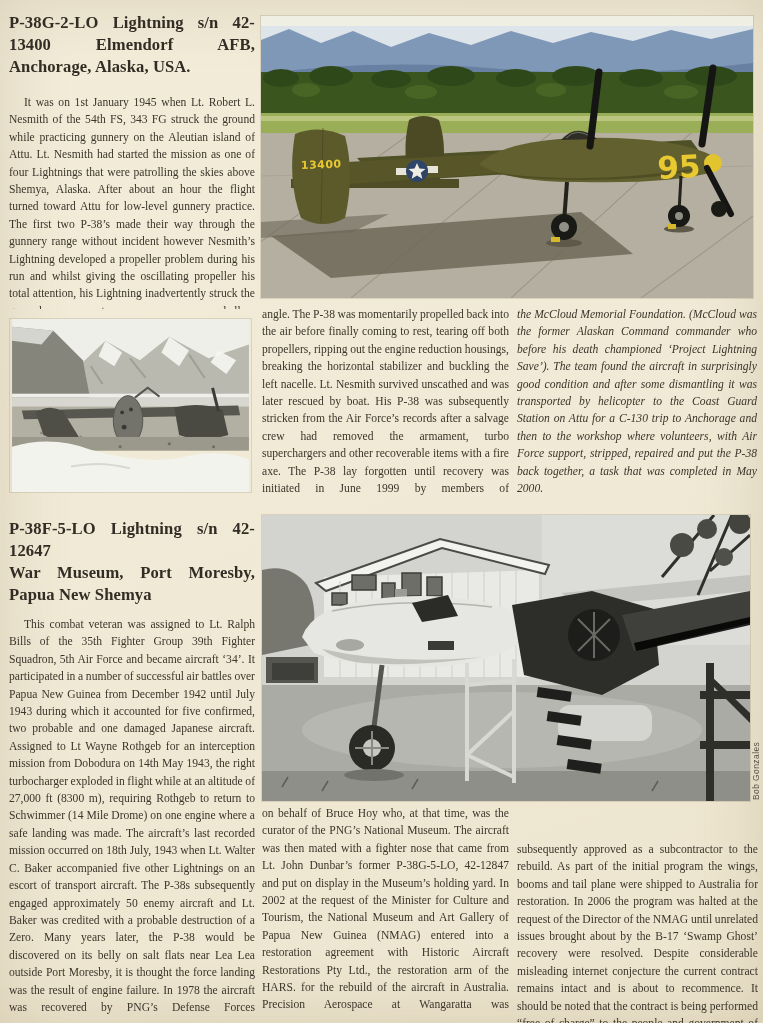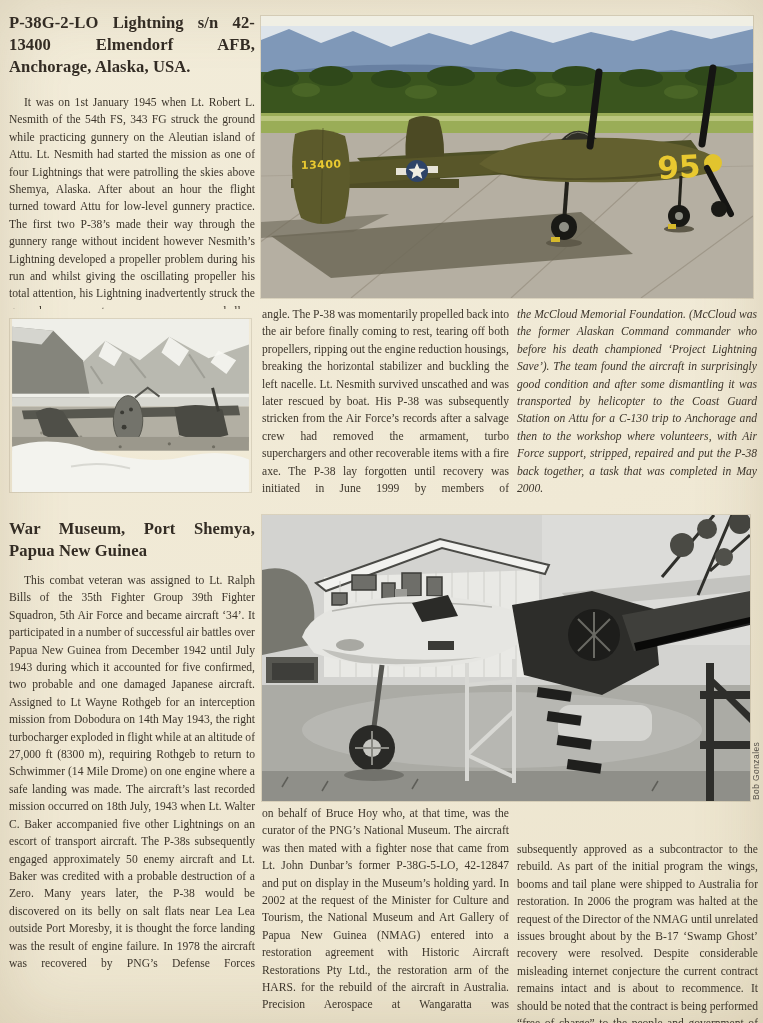--- a/index.html
+++ b/index.html
@@ -171,21 +171,22 @@
   </figure>
 
   <div class="col" id="a1-p2">
     <p class="btxt cont">angle. The P-38 was momentarily propelled back into the air before finally coming to rest, tearing off both propellers, ripping out the engine reduction housings, breaking the horizontal stabilizer and buckling the left nacelle. Lt. Nesmith survived unscathed and was later rescued by boat. His P-38 was subsequently stricken from the Air Force’s records after a salvage crew had removed the armament, turbo superchargers and other recoverable items with a fire axe. The P-38 lay forgotten until recovery was initiated in June 1999 by members of</p>
   </div>
   <div class="col" id="a1-p3">
     <p class="btxt">the McCloud Memorial Foundation. (McCloud was the former Alaskan Command commander who before his death championed ‘Project Lightning Save’). The team found the aircraft in surprisingly good condition and after some dismantling it was transported by helicopter to the Coast Guard Station on Attu for a C-130 trip to Anchorage and then to the workshop where volunteers, with Air Force support, stripped, repaired and put the P-38 back together, a task that was completed in May 2000.</p>
   </div>
 
   <div class="col" id="a2-left">
-    <h2 class="head head2">War Museum, Port Shemya, Papua New Guinea</h2>
+    <h2 class="head">P-38F-5-LO Lightning s/n 42-12647</h2>
+    <h2 class="head head2">War Museum, Port Moresby, Papua New Shemya</h2>
     <p class="btxt indent cont">This combat veteran was assigned to Lt. Ralph Bills of the 35th Fighter Group 39th Fighter Squadron, 5th Air Force and became aircraft ‘34’. It participated in a number of successful air battles over Papua New Guinea from December 1942 until July 1943 during which it accounted for five confirmed, two probable and one damaged Japanese aircraft. Assigned to Lt Wayne Rothgeb for an interception mission from Dobodura on 14th May 1943, the right turbocharger exploded in flight while at an altitude of 27,000 ft (8300 m), requiring Rothgeb to return to Schwimmer (14 Mile Drome) on one engine where a safe landing was made. The aircraft’s last recorded mission occurred on 18th July, 1943 when Lt. Walter C. Baker accompanied five other Lightnings on an escort of transport aircraft. The P-38s subsequently engaged approximately 50 enemy aircraft and Lt. Baker was credited with a probable destruction of a Zero. Many years later, the P-38 would be discovered on its belly on salt flats near Lea Lea outside Port Moresby, it is thought the force landing was the result of engine failure. In 1978 the aircraft was recovered by PNG’s Defense Forces</p>
   </div>
 
   <figure id="photo3">
     <svg viewBox="0 0 488 286">
       <rect width="488" height="286" fill="#d3d3d0"></rect>
       <rect x="280" width="208" height="130" fill="#dcdcd9"></rect>
       <path d="M300,78 L488,60 L488,76 L310,92 Z" fill="#c3c3bf"></path>
       <g>
         <polygon points="62,62 277,55 277,162 62,162" fill="#e9e9e5"></polygon>

